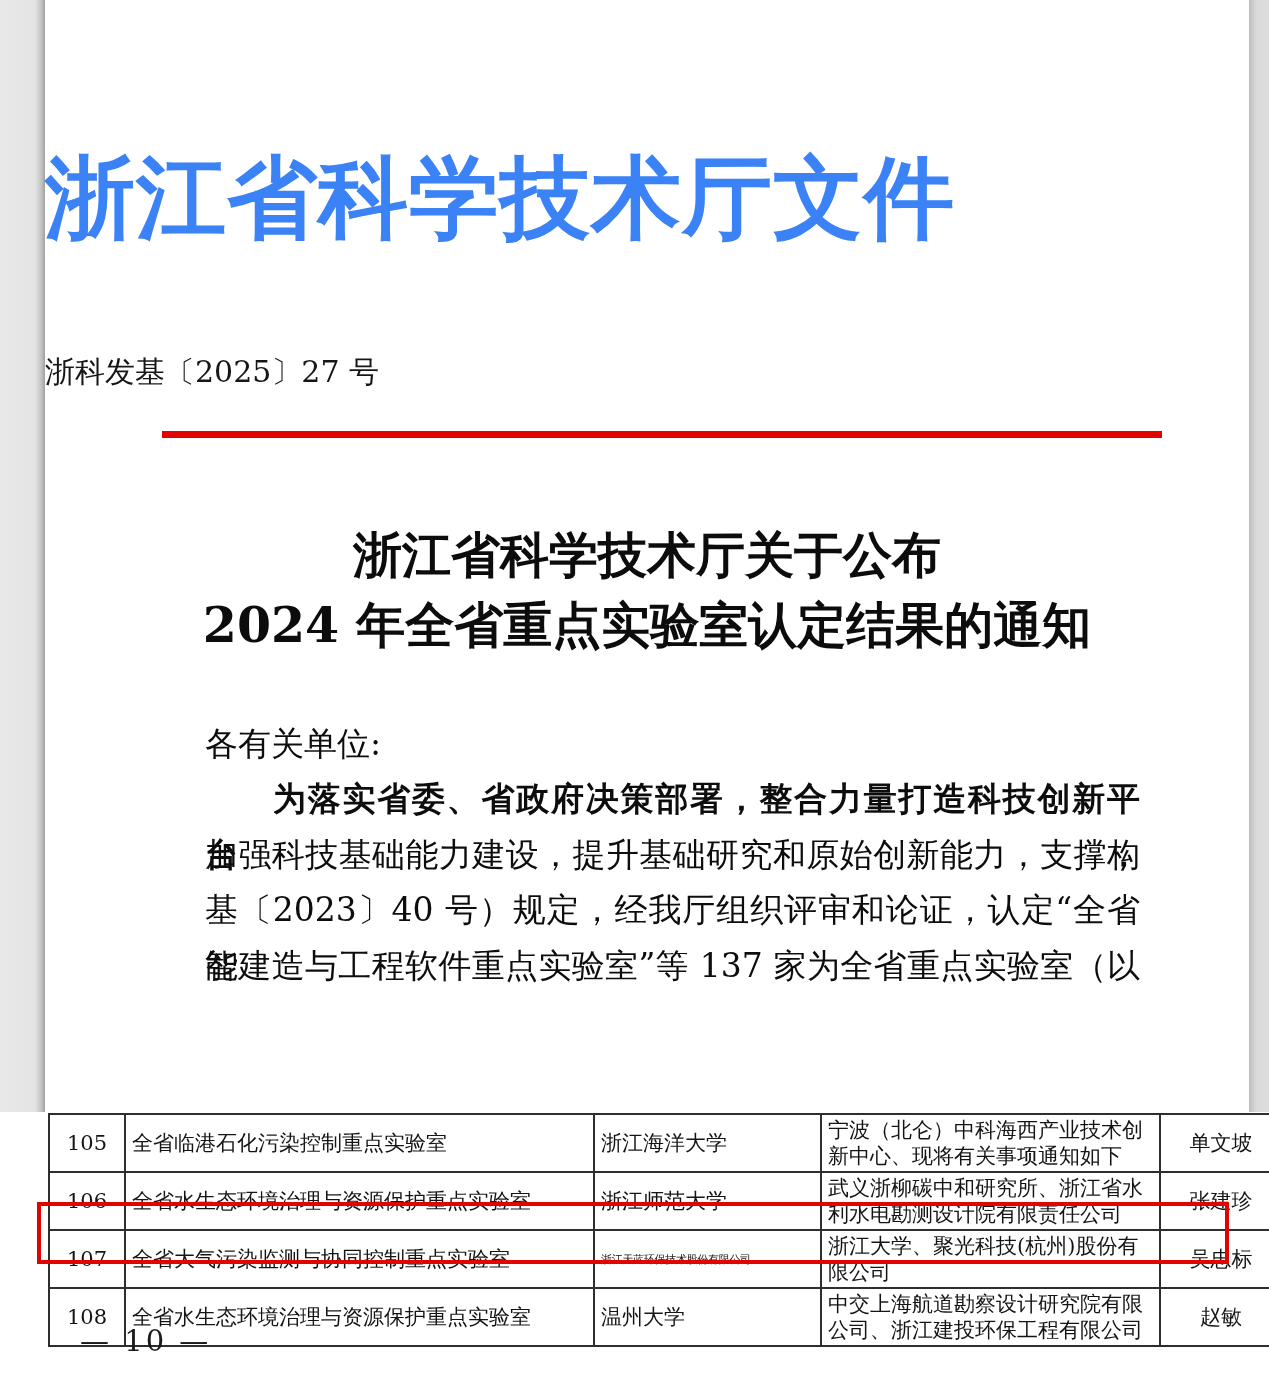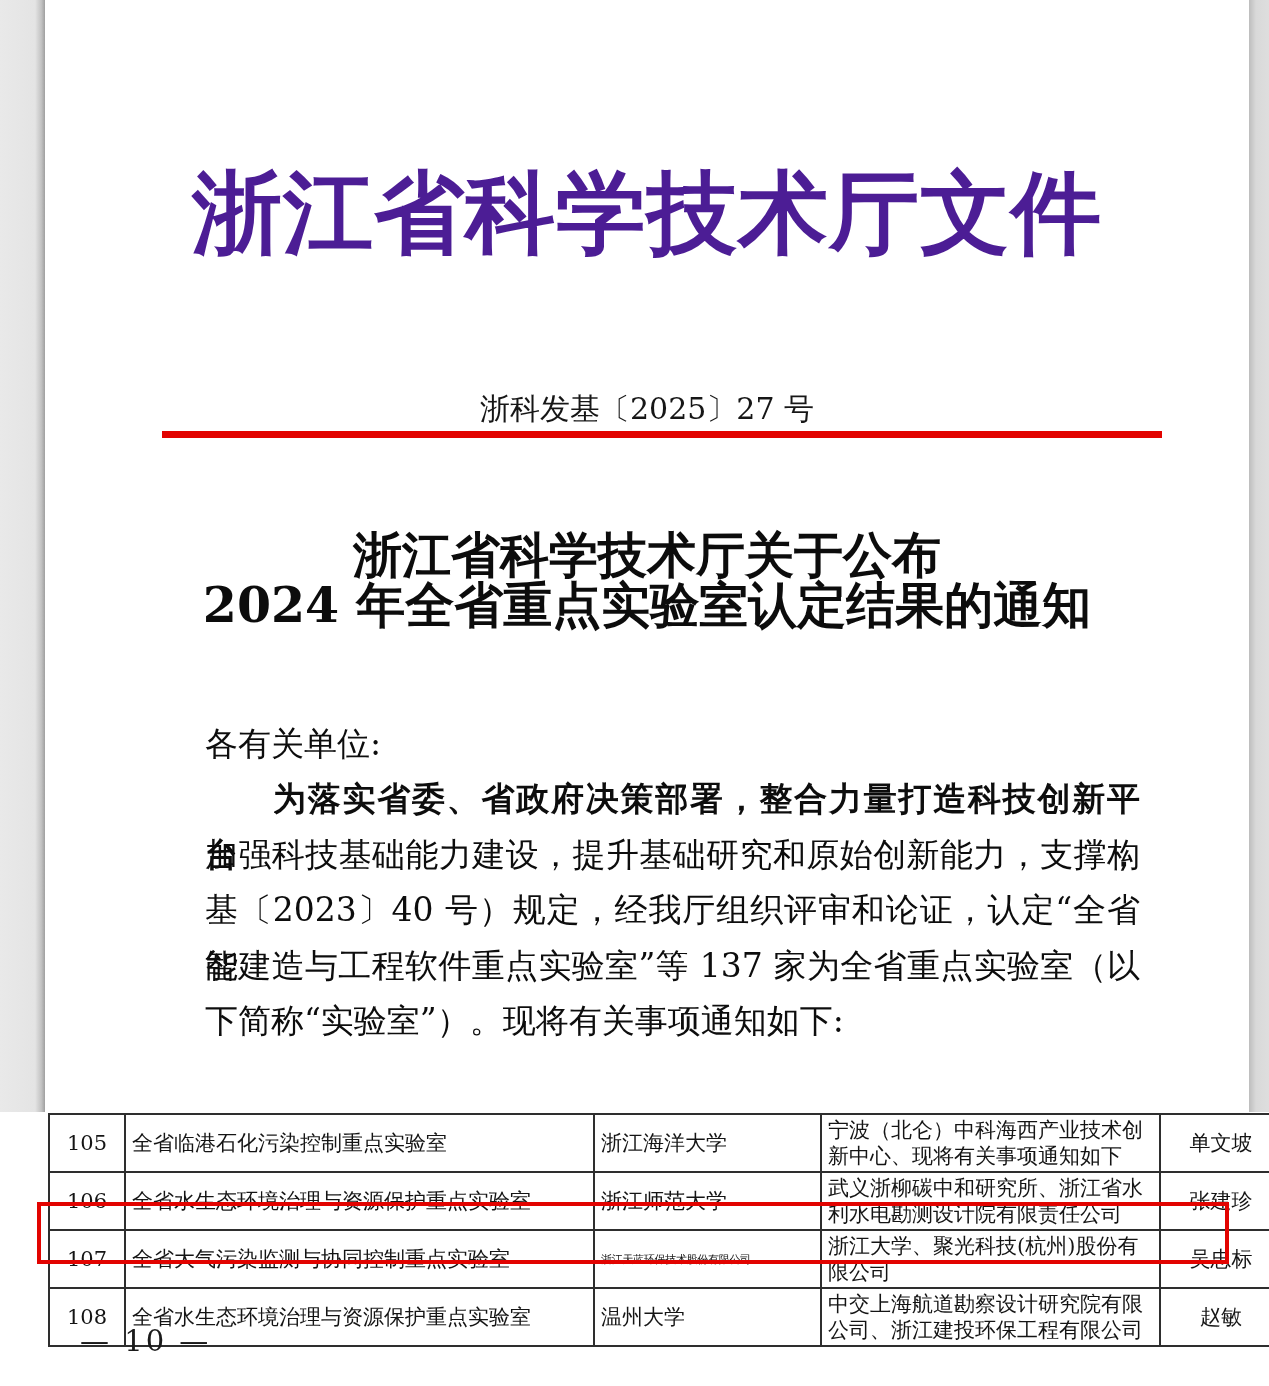--- a/index.html
+++ b/index.html
@@ -13,39 +13,39 @@
     position:absolute;left:0;top:0;width:45px;height:1112px;
     background:linear-gradient(to right,#e9e9e9 0%,#e4e4e4 78%,#c2c2c2 92%,#9f9f9f 100%);
   }
   .edge-right{
     position:absolute;left:1249px;top:0;width:20px;height:1112px;
     background:linear-gradient(to right,#bdbdbd 0%,#d9d9d9 35%,#dedede 100%);
   }
   
   .org-title{
     position:absolute;left:45px;right:20px;top:143px;
-    text-align:center;font-size:90px;font-weight:bold;line-height:1.2;
-    color:#4c1d95;letter-spacing:1px;white-space:nowrap;margin-top:15px;
+    text-align:left;font-size:90px;font-weight:bold;line-height:1.2;
+    color:#3b82f6;letter-spacing:1px;white-space:nowrap;
   }
   .doc-number{
     position:absolute;left:45px;right:20px;top:352px;
-    text-align:center;font-size:30px;line-height:40px;color:#161616;margin-top:37px;
+    font-size:30px;line-height:40px;color:#161616;
   }
   .red-divider{
     position:absolute;left:162px;top:431px;width:1000px;height:7px;
     background:#e20300;
   }
   
   .notice-title{
     position:absolute;left:45px;right:20px;
     text-align:center;font-size:49px;font-weight:bold;line-height:50px;color:#0c0c0c;
     white-space:nowrap;
   }
   .notice-title.l1{top:530px;}
-  .notice-title.l2{top:580px;}
+  .notice-title.l2{top:600px;}
   
   .body-block{
     position:absolute;left:205px;top:716px;width:935px;
   }
   .body-line{
     height:55.4px;line-height:55.4px;font-size:33px;color:#0d0d0d;
     white-space:nowrap;
   }
   .body-line.jline{white-space:normal;text-align:justify;text-align-last:justify;}
   .body-line.indent{text-indent:68px;font-weight:bold;}
@@ -87,21 +87,20 @@
 
 <div class="notice-title l1">浙江省科学技术厅关于公布</div>
 <div class="notice-title l2">2024 年全省重点实验室认定结果的通知</div>
 
 <div class="body-block">
   <div class="body-line">各有关单位:</div>
   <div class="body-line jline indent">为落实省委、省政府决策部署，整合力量打造科技创新平台，</div>
   <div class="body-line jline">加强科技基础能力建设，提升基础研究和原始创新能力，支撑构</div>
   <div class="body-line jline">基〔2023〕40 号）规定，经我厅组织评审和论证，认定“全省智</div>
   <div class="body-line jline">能建造与工程软件重点实验室”等 137 家为全省重点实验室（以</div>
-  <div class="body-line">下简称“实验室”）。现将有关事项通知如下:</div>
 </div>
 
 <div class="lab-table-wrap">
   <table class="lab-table">
     <tbody>
       <tr>
         <td class="c-no">105</td>
         <td class="c-lab">全省临港石化污染控制重点实验室</td>
         <td class="c-inst">浙江海洋大学</td>
         <td class="c-part">宁波（北仑）中科海西产业技术创新中心、现将有关事项通知如下</td>

